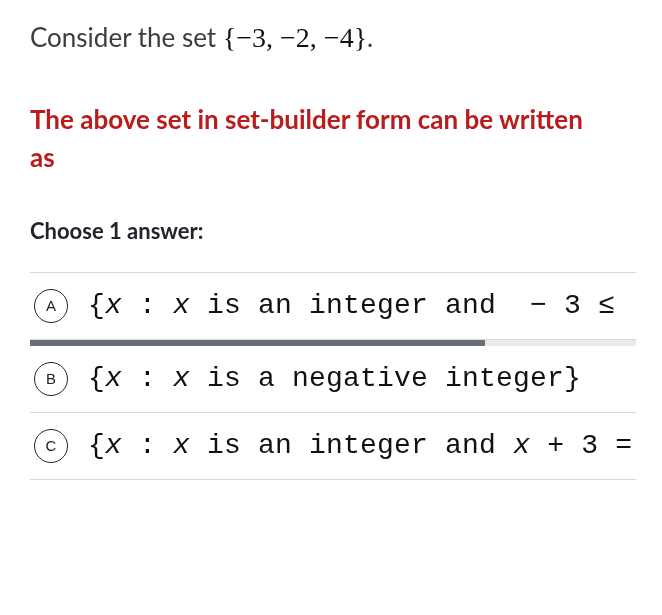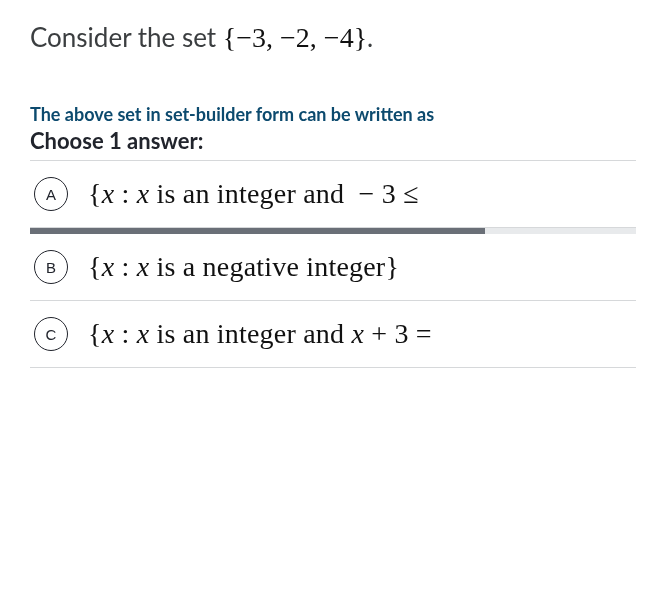--- a/index.html
+++ b/index.html
@@ -17,31 +17,32 @@
     color: #3b3e40;
     line-height: 1.4;
     margin-bottom: 44px;
   }
   .math {
     font-family: 'Times New Roman', 'Cambria Math', serif;
     font-size: 28px;
     color: #111;
   }
   .question-text {
-    font-size: 18px;
+    font-size: 26px;
     font-weight: 700;
-    color: #0c4a6e;
+    color: #b91c1c;
     line-height: 1.45;
+    margin-bottom: 40px;
     max-width: 560px;
   }
   .choose {
     font-size: 22px;
     font-weight: 700;
     color: #21242c;
-    margin-bottom: 6px;
+    margin-bottom: 28px;
   }
   .options {
     border-top: 1.5px solid #d6d8da;
     width: 606px;
   }
   .option {
     display: flex;
     align-items: center;
     padding: 16px 0 16px 4px;
     border-bottom: 1.5px solid #d6d8da;
@@ -57,21 +58,21 @@
     align-items: center;
     justify-content: center;
     font-size: 15px;
     font-weight: 400;
     color: #21242c;
     flex-shrink: 0;
     margin-right: 20px;
     font-family: -apple-system, BlinkMacSystemFont, 'Segoe UI', sans-serif;
   }
   .opt-math {
-    font-family: Liberation Serif, serif;
+    font-family: Liberation Mono, monospace;
     font-size: 28px;
     color: #111;
     letter-spacing: 0.2px;
   }
   .progress {
     height: 6px;
     background: #e8eaec;
     width: 606px;
     position: relative;
   }

